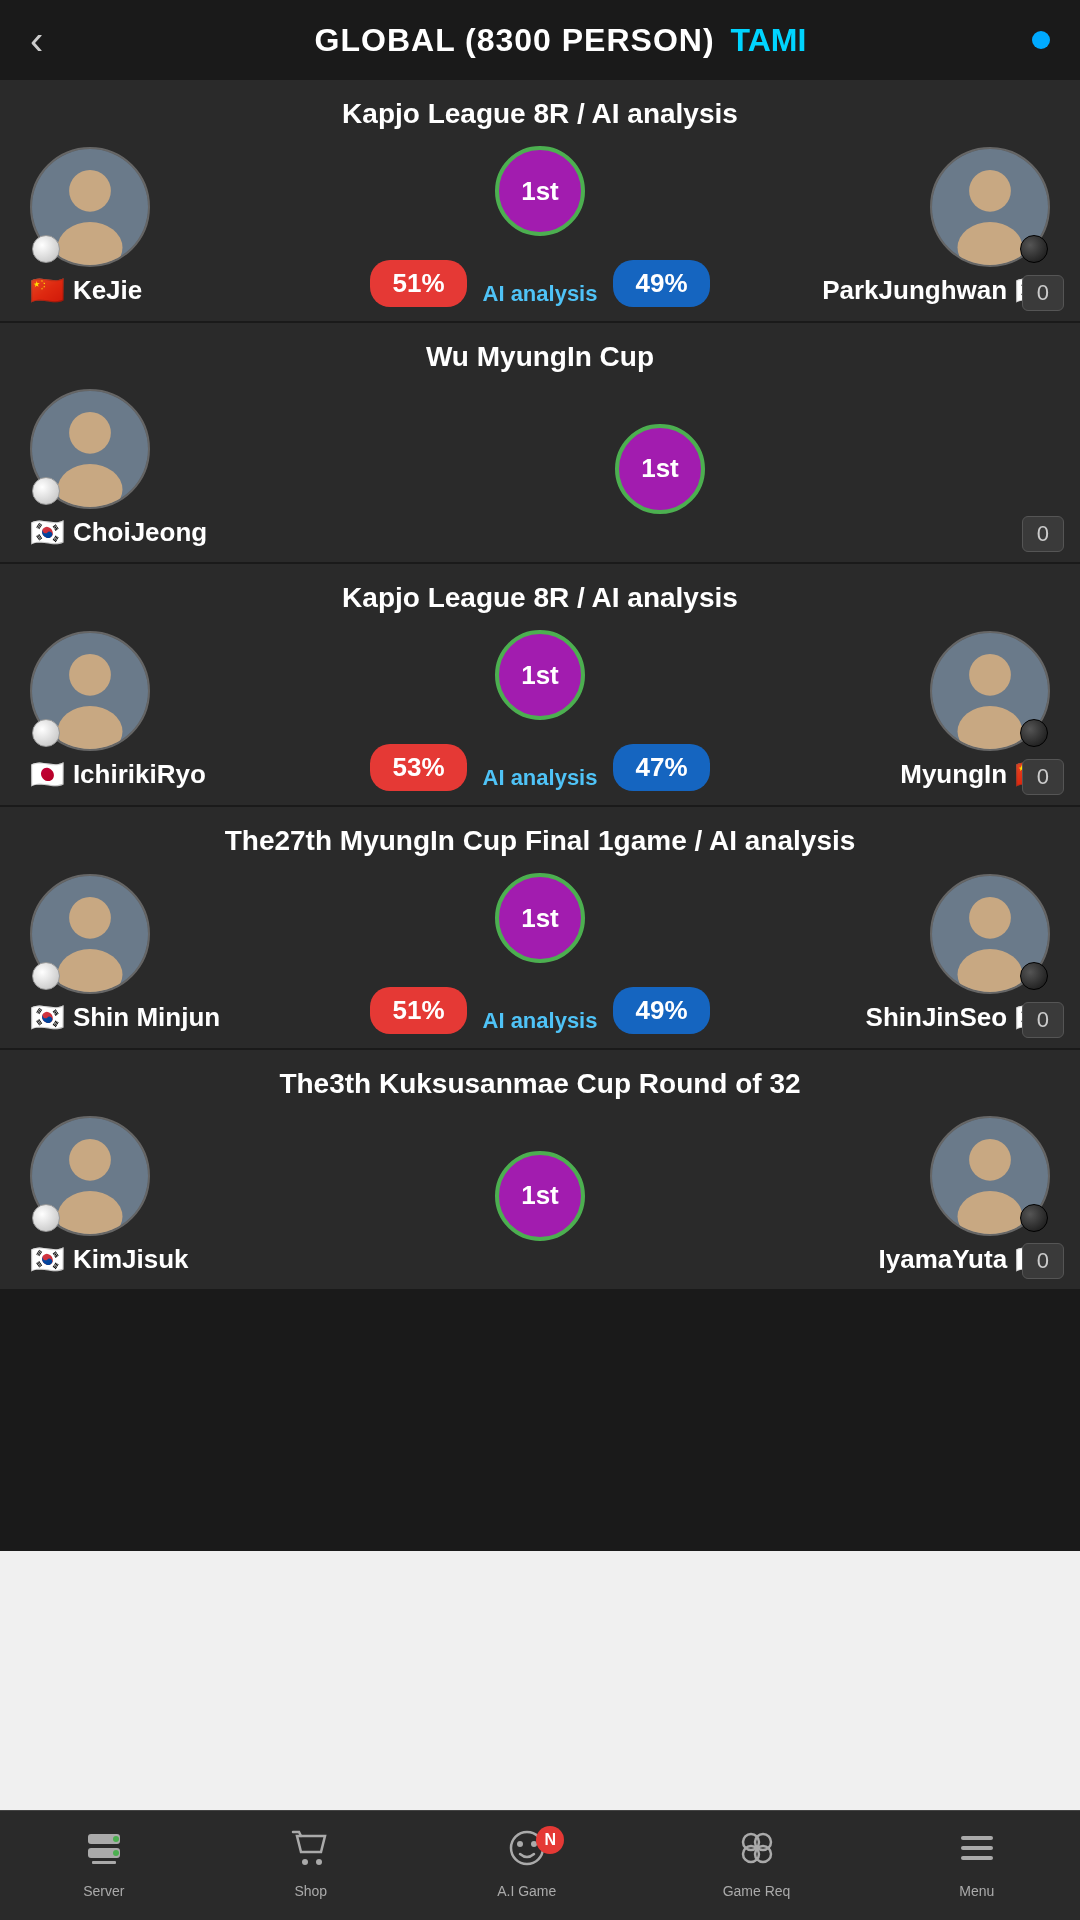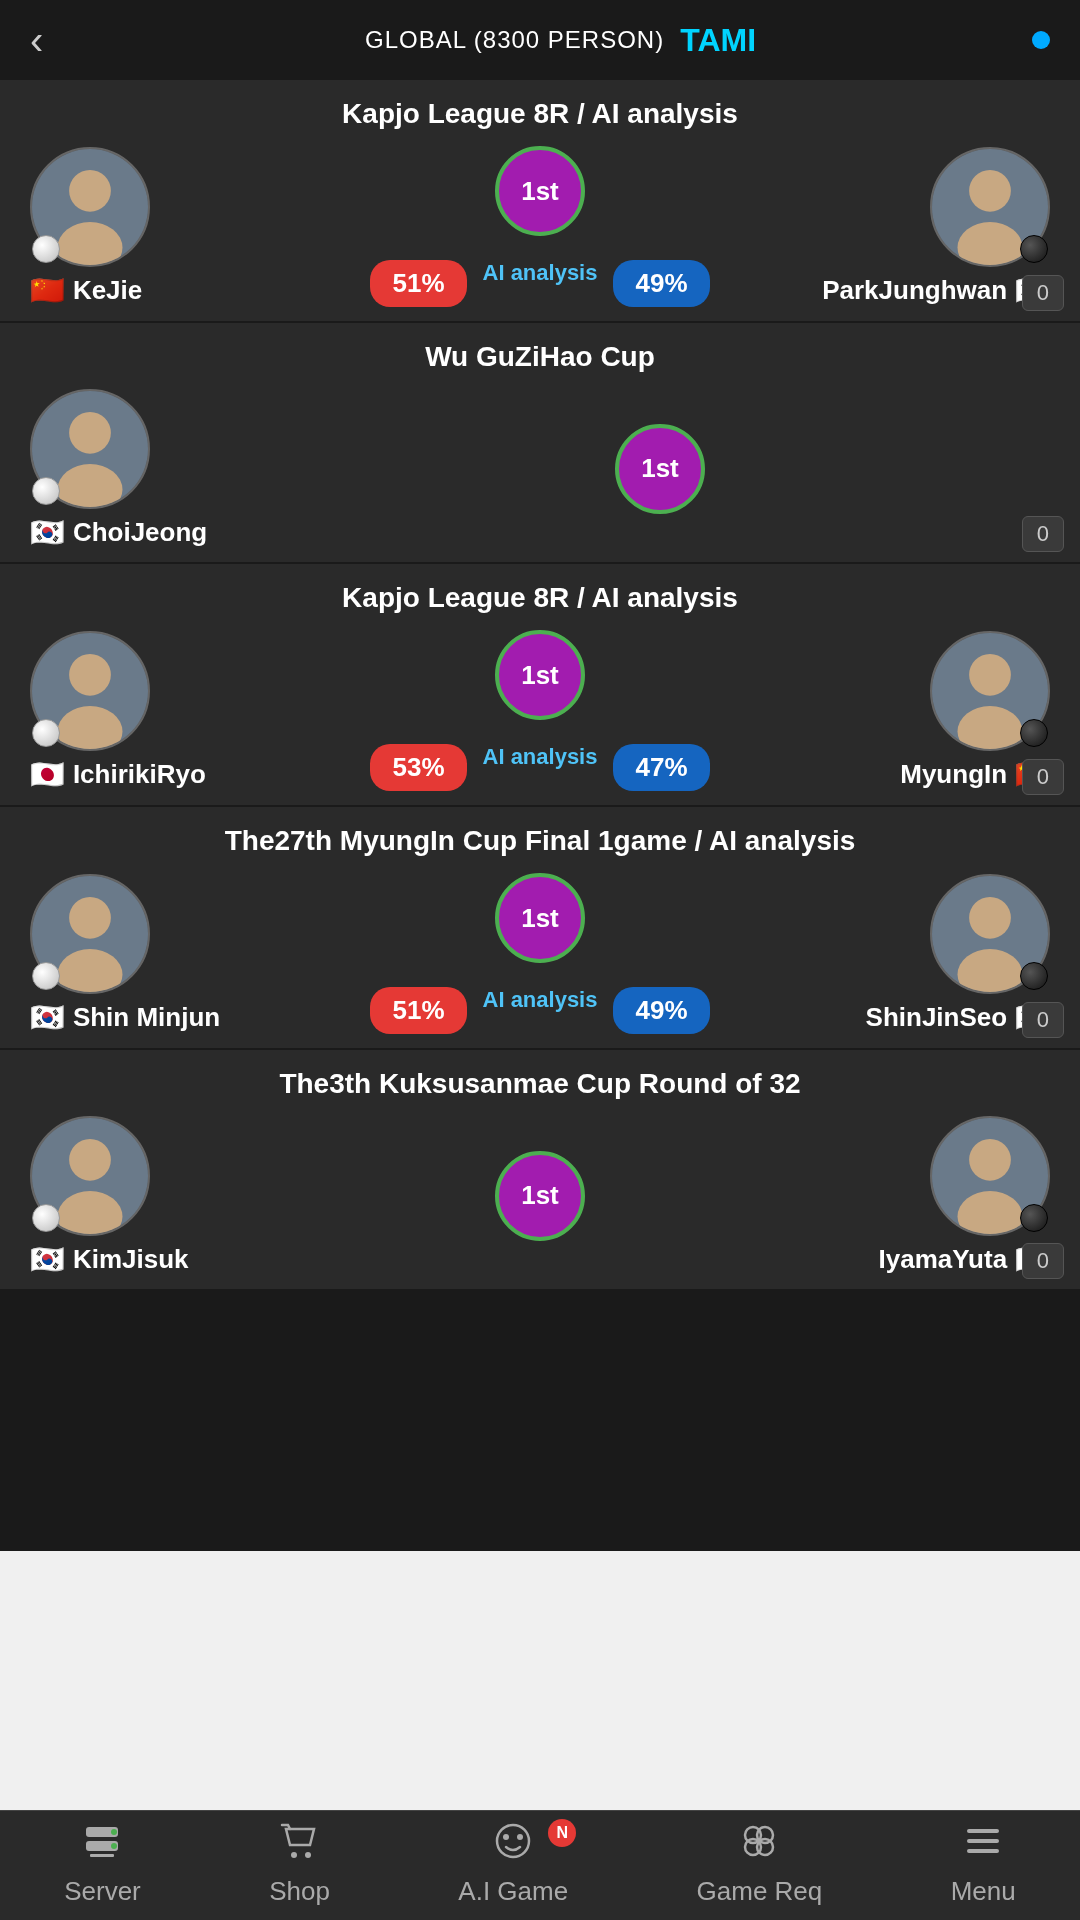--- a/index.html
+++ b/index.html
@@ -25,22 +25,22 @@
       height: 80px;
     }
     .header-back {
       position: absolute;
       left: 30px;
       font-size: 40px;
       color: #ccc;
       cursor: pointer;
     }
     .header-title {
-      font-size: 24px;
-      font-weight: normal;
+      font-size: 32px;
+      font-weight: bold;
       color: #fff;
       letter-spacing: 1px;
       margin-left: 41px;
     }
     .header-tami {
       font-size: 32px;
       font-weight: bold;
       color: #00d4ff;
       margin-left: 16px;
     }
@@ -173,21 +173,21 @@
       align-items: center;
       justify-content: center;
       font-size: 26px;
       font-weight: bold;
       color: #fff;
     }
 
     
     .ai-row {
       display: flex;
-      align-items: flex-start;
+      align-items: flex-end;
       gap: 16px;
       margin-top: 10px;
     }
 
     .pct-badge-red {
       background: #e53935;
       border-radius: 20px;
       padding: 8px 22px;
       font-size: 26px;
       font-weight: bold;
@@ -247,21 +247,21 @@
       cursor: pointer;
       position: relative;
     }
 
     .nav-icon {
       font-size: 36px;
       color: #aaa;
     }
 
     .nav-label {
-      font-size: 26px;
+      font-size: 14px;
       color: #aaa;
     }
 
     .nav-badge {
       position: absolute;
       top: -6px;
       right: -10px;
       background: #e53935;
       color: #fff;
       border-radius: 50%;
@@ -330,21 +330,21 @@
           </div>
           <div class="flag-name">
             <span class="flag">🇰🇷</span>
             <span class="player-name">ParkJunghwan</span>
           </div>
         </div>
       </div>
       <div class="score-badge">0</div>
     </div>
     <div class="match-card">
-      <div class="match-title">Wu GuZiHao Cup</div>
+      <div class="match-title">Wu MyungIn Cup</div>
       <div class="match-body">
 
         <div class="player player-left">
           <div class="player-avatar-wrap">
             <div class="avatar-circle">
               <svg viewBox="0 0 100 100" xmlns="http://www.w3.org/2000/svg">
       <rect width="100" height="100" fill="#6a7a8a"></rect>
       <circle cx="50" cy="36" r="18" fill="#c8a882"></circle>
       <ellipse cx="50" cy="85" rx="28" ry="22" fill="#c8a882"></ellipse>
     </svg>

